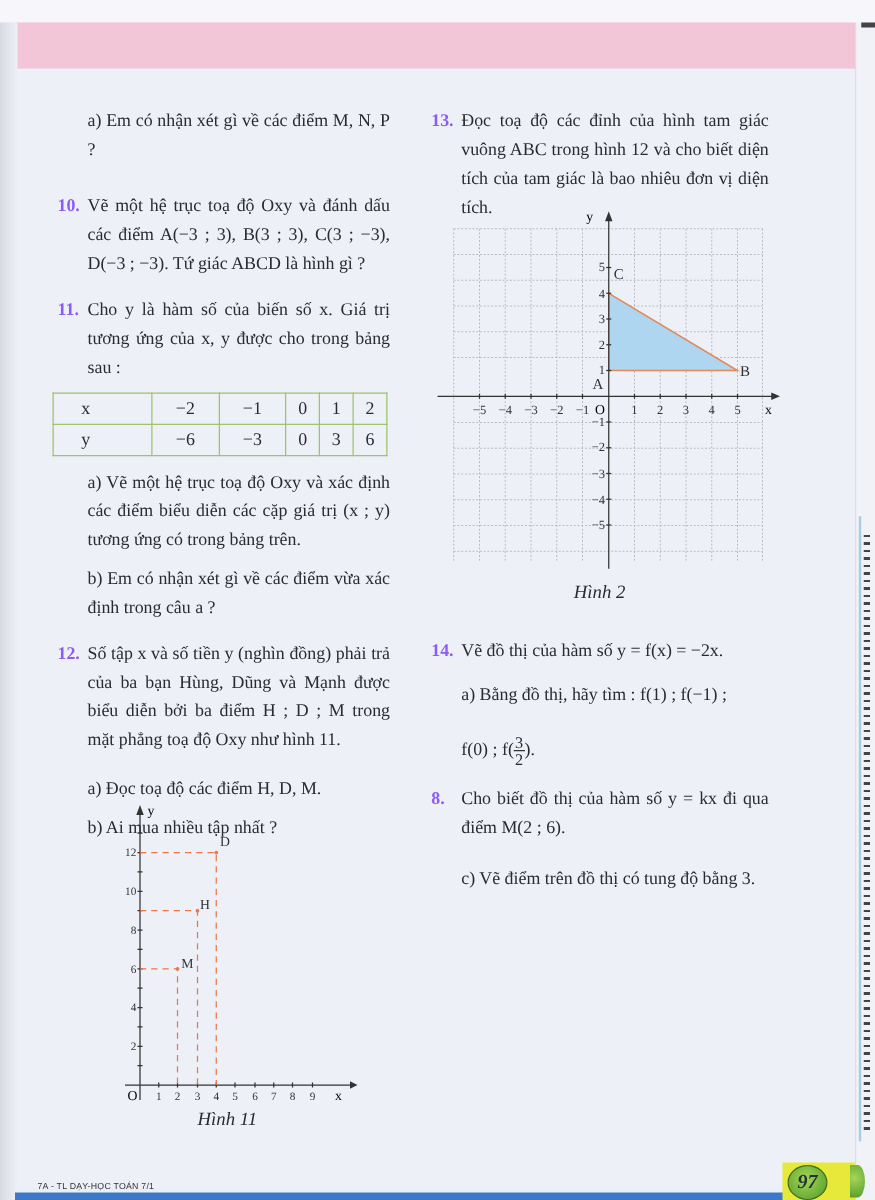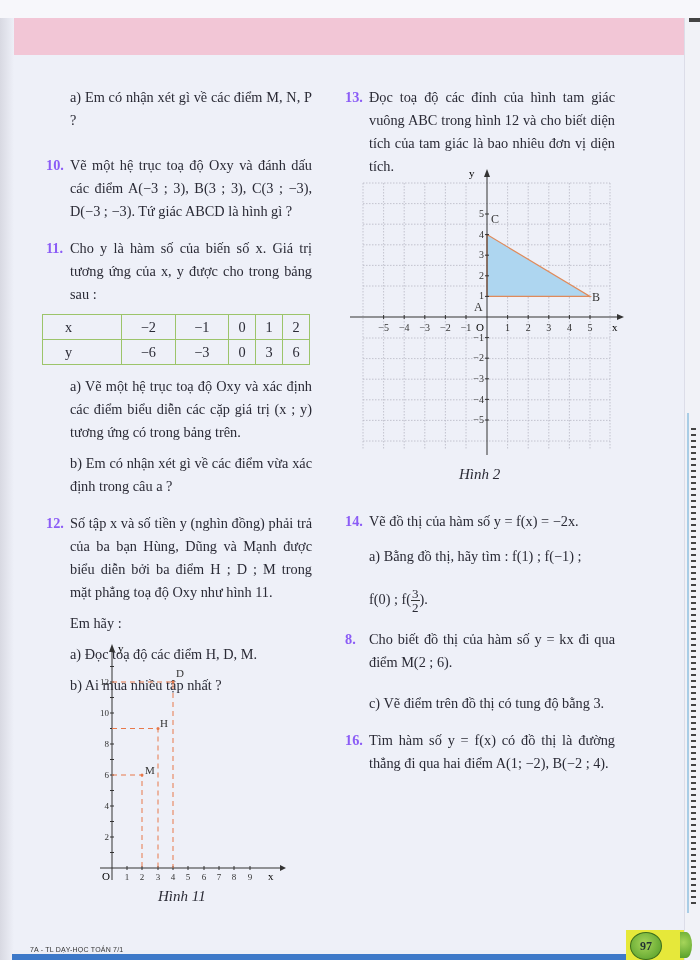--- a/index.html
+++ b/index.html
@@ -31,21 +31,21 @@
   table.vals { border-collapse:collapse; margin:8px 0 10px -4px; width:268px; }
   table.vals td { border:1.5px solid #9cc46a; height:24px; text-align:center; font-size:14.3px; padding:0; }
   table.vals td:first-child { text-align:left; padding-left:22px; width:56px; }
 
   .cap-fig { font-style:italic; font-size:15px; position:absolute; }
   .footer-text { position:absolute; left:30px; top:946px; font-family:"Liberation Sans", sans-serif; font-size:7px; color:#333; letter-spacing:0.2px; }
   .footer-line { position:absolute; left:12px; top:954px; width:670px; height:6px; background:#3c78c8; }
   .pagebadge { position:absolute; left:626px; top:930px; width:58px; height:30px; background:#e6e83a; }
   .pagecircle { position:absolute; left:630px; top:932px; width:30px; height:26px; border-radius:50%;
      background:radial-gradient(circle at 45% 40%,#a6d55a,#4f9a25); border:1px solid #3c6e1c;
-     font-size:12px; font-weight:bold; color:#233; text-align:center; line-height:26px; }
+     font-size:16px; font-weight:bold; color:#233; text-align:center; line-height:26px;font-style:italic; }
   .pagecircle2 { position:absolute; left:680px; top:932px; width:12px; height:26px; border-radius:0 50% 50% 0;
      background:radial-gradient(circle at 30% 40%,#a6d55a,#4f9a25); }
   .frac { display:inline-block; vertical-align:middle; text-align:center; font-size:13px; line-height:13px; }
   .frac span { display:block; }
   .frac .top { border-bottom:1px solid #333; padding:0 1px; }
   svg text { font-family:"Liberation Serif", "DejaVu Serif", serif; }
 </style>
 </head>
 <body>
 
@@ -92,21 +92,20 @@
     </tr>
   </tbody>
     </table>
   <p class="sub">a) Vẽ một hệ trục toạ độ Oxy và xác định các điểm biểu diễn các cặp giá trị (x ; y) tương ứng có trong bảng trên.</p>
   <div style="height:8px"></div>
   <p class="sub">b) Em có nhận xét gì về các điểm vừa xác định trong câu a ?</p>
   <div class="gap2"></div>
   <div class="q">
     <p><span class="num">12.</span><span>Số tập x và số tiền y (nghìn đồng) phải trả của ba bạn Hùng, Dũng và Mạnh được biểu diễn bởi ba điểm H ; D ; M trong mặt phẳng toạ độ Oxy như hình 11.</span></p>
     <div style="height:8px"></div>
-    <p>Em hãy :</p>
     <div style="height:8px"></div>
     <p>a) Đọc toạ độ các điểm H, D, M.</p>
     <div style="height:8px"></div>
     <p>b) Ai mua nhiều tập nhất ?</p>
   </div>
 </div>
 
 <svg style="position:absolute;left:80px;top:640px;" width="210" height="245" viewBox="0 0 210 245">
 
   <line x1="20" y1="228" x2="200" y2="228" stroke="#333" stroke-width="1"></line>
@@ -287,23 +286,20 @@
   </div>
   <div class="gap2"></div>
   <div class="q">
     <p><span class="num">8.</span><span>Cho biết đồ thị của hàm số y = kx đi qua điểm M(2 ; 6).</span></p>
     <div style="height:6px"></div>
     <div style="height:6px"></div>
     <div style="height:6px"></div>
     <p>c) Vẽ điểm trên đồ thị có tung độ bằng 3.</p>
   </div>
   <div class="gap2"></div>
-  <div class="q">
-    <p><span class="num">16.</span><span>Tìm hàm số y = f(x) có đồ thị là đường thẳng đi qua hai điểm A(1; −2), B(−2 ; 4).</span></p>
-  </div>
   <div class="gap2"></div>
 </div>
 
 <div class="footer-text">7A - TL DẠY-HỌC TOÁN 7/1</div>
 <div class="footer-line"></div>
 <div class="pagebadge"></div>
 <div class="pagecircle">97</div>
 <div class="pagecircle2"></div>
 
 </body></html>

